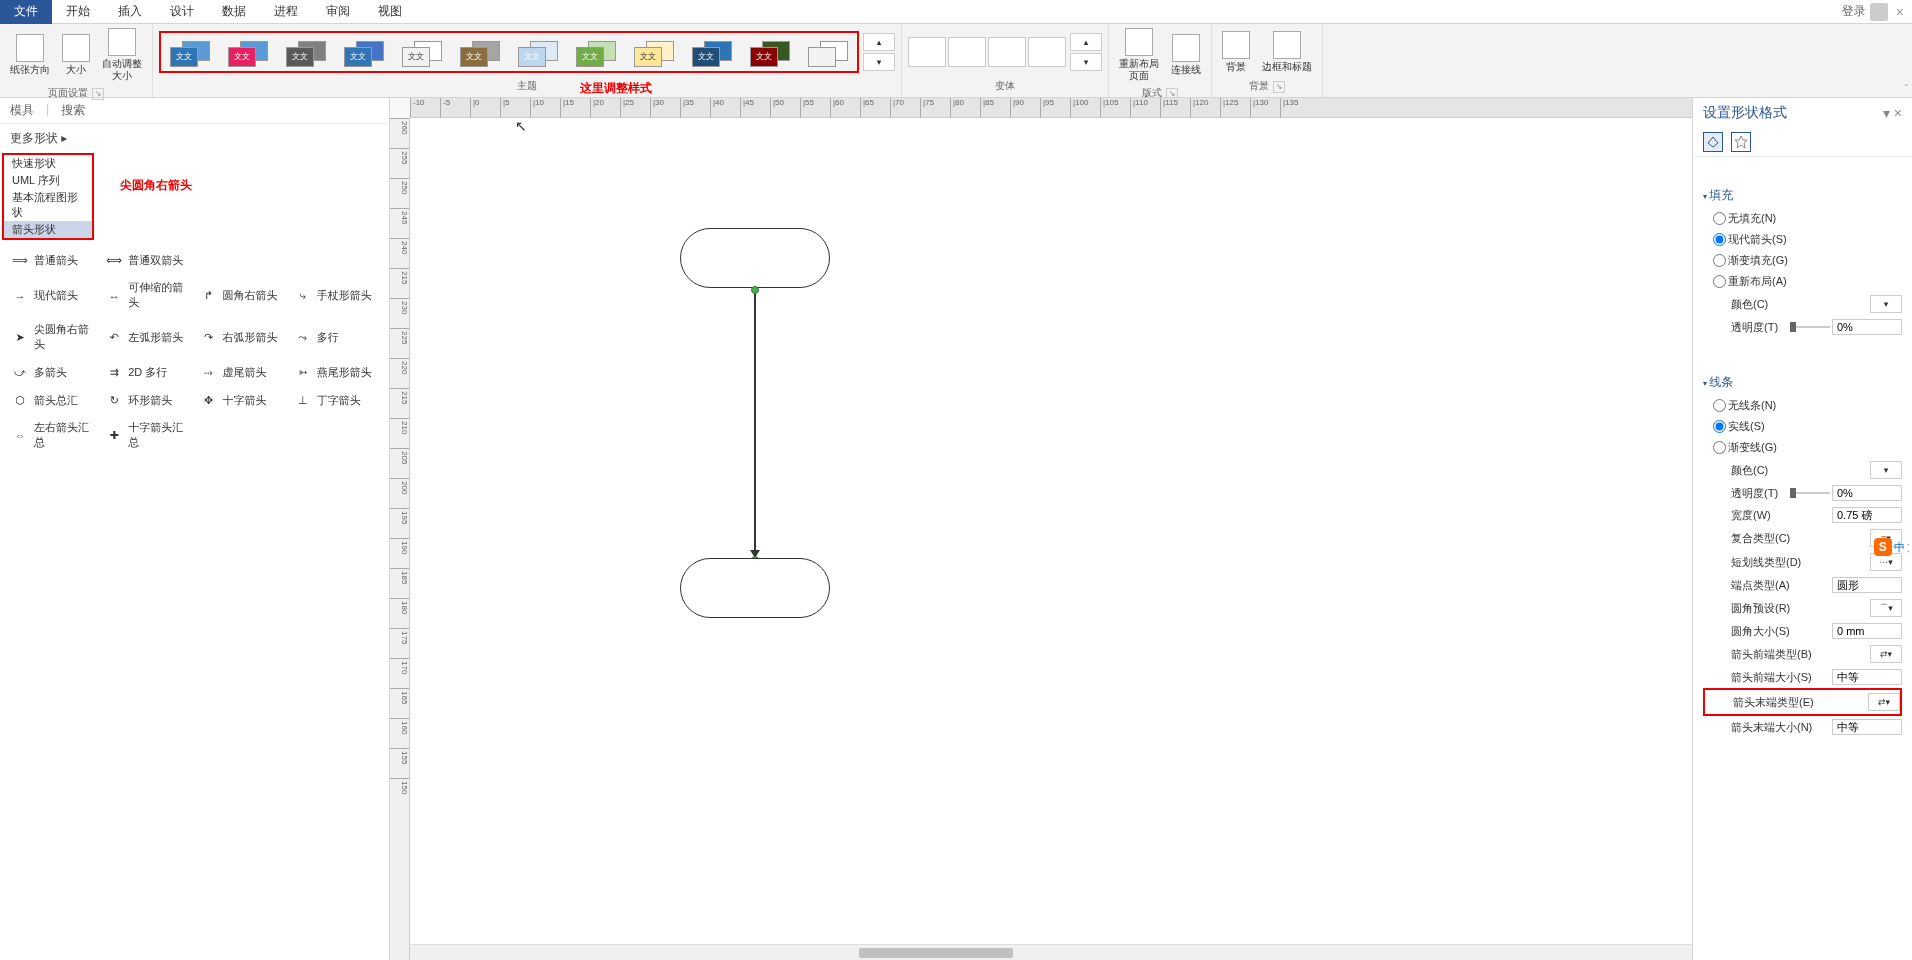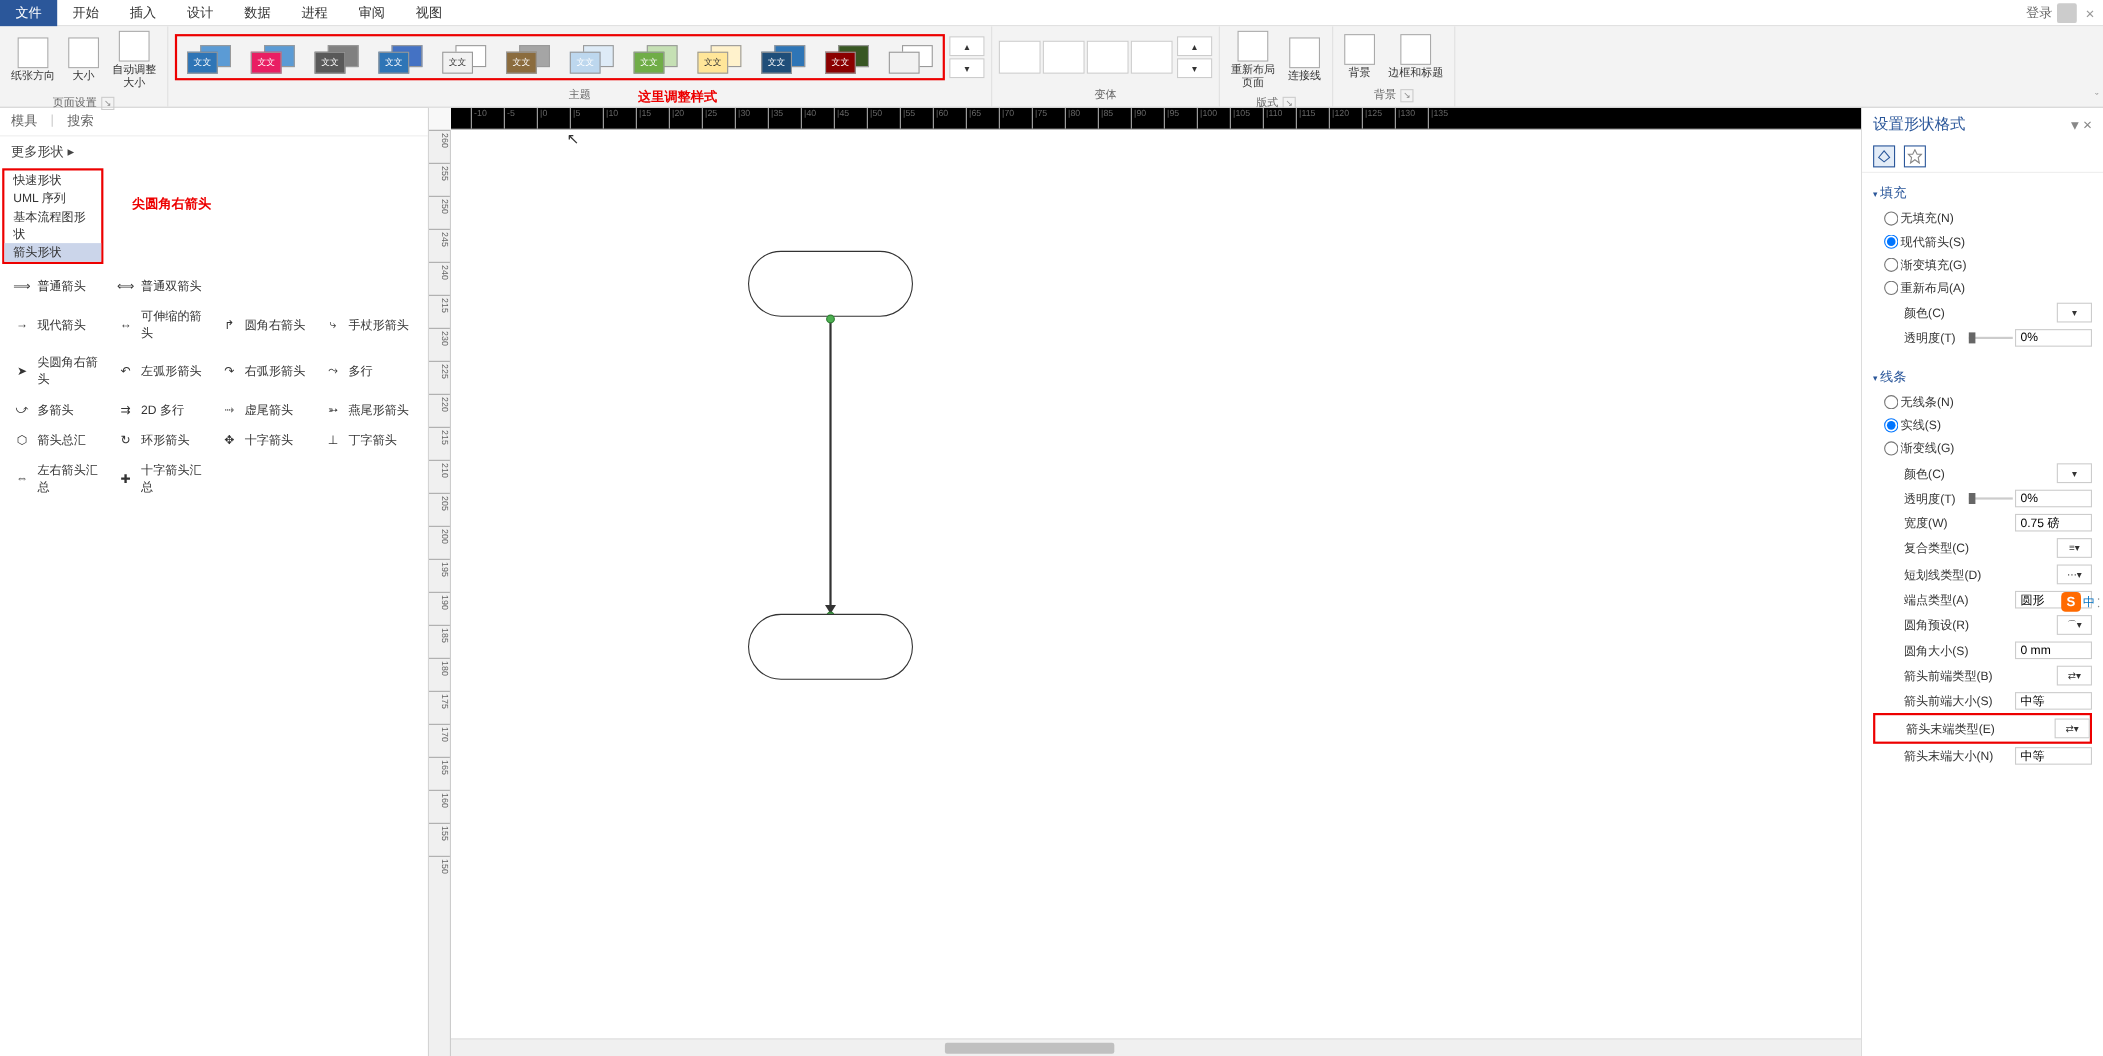--- a/index.html
+++ b/index.html
@@ -50,40 +50,40 @@
 .stencil-list { border: 2px solid #ed0000; margin: 0 2px; position: relative; }
 .stencil-item { padding: 1px 8px; font-size: 11px; cursor: pointer; color: #333; }
 .stencil-item.selected { background: #cbd5ea; }
 
 .shape-grid { display: grid; grid-template-columns: repeat(4, 1fr); gap: 4px; padding: 8px; overflow-y: auto; }
 .shape-cell { display: flex; align-items: center; gap: 4px; padding: 4px 2px; cursor: pointer; font-size: 11px; }
 .shape-glyph { width: 20px; height: 16px; flex-shrink: 0; display: flex; align-items: center; justify-content: center; }
 
 
 .canvas-wrapper { flex: 1; position: relative; background: #f8f8f8; overflow: hidden; }
-.ruler-h { position: absolute; top: 0; left: 20px; right: 0; height: 20px; background: #000000; border-bottom: 1px solid #ccc; display: flex; font-size: 8px; color: #666; padding-left: 18px; }
+.ruler-h { position: absolute; top: 0; left: 20px; right: 0; height: 20px; background: #e5e5e5; border-bottom: 1px solid #ccc; display: flex; font-size: 8px; color: #666; }
 .ruler-tick { width: 30px; border-left: 1px solid #aaa; padding-left: 2px; flex-shrink: 0; }
 .ruler-v { position: absolute; top: 20px; left: 0; bottom: 0; width: 20px; background: #f0f0f0; border-right: 1px solid #ccc; display: flex; flex-direction: column; font-size: 8px; color: #666; }
 .ruler-vtick { height: 30px; border-top: 1px solid #aaa; padding-top: 2px; writing-mode: vertical-rl; flex-shrink: 0; }
 .canvas { position: absolute; top: 20px; left: 20px; right: 0; bottom: 0; background: #fff; }
 .shape-node { position: absolute; border: 1px solid #333; border-radius: 30px; background: #fff; }
 .connector { position: absolute; background: #333; }
 .handle { position: absolute; width: 8px; height: 8px; border-radius: 50%; transform: translate(-50%, -50%); }
 .handle.green { background: #4caf50; border: 1px solid #2e7d32; }
 .arrow-head { position: absolute; width: 0; height: 0; border-left: 5px solid transparent; border-right: 5px solid transparent; border-top: 8px solid #333; transform: translateX(-50%); }
 .cursor-pointer { position: absolute; font-size: 14px; }
 
 
 .format-pane { width: 220px; border-left: 1px solid #d4d4d4; background: #fff; overflow-y: auto; font-size: 11px; position: relative; }
 .format-title { font-size: 14px; padding: 6px 10px; color: #2b579a; display: flex; justify-content: space-between; align-items: center; }
 .format-icons { display: flex; gap: 8px; padding: 4px 10px; border-bottom: 1px solid #eee; }
 .fmt-icon { width: 20px; height: 20px; border: 1px solid #2b579a; cursor: pointer; display: flex; align-items: center; justify-content: center; }
 .fmt-icon.active { background: #e3ecf7; }
 .section { padding: 6px 10px; }
-.section-header { color: #2b579a; font-size: 12px; cursor: pointer; padding: 4px 0; }
+.section-header { color: #2b579a; font-size: 12px; cursor: pointer; padding: 4px 0; margin-top: 20px; }
 .section-header::before { content: "▾ "; font-size: 8px; }
 .radio-row, .prop-row { display: flex; align-items: center; padding: 3px 0 3px 10px; gap: 2px; }
 .radio-row input { margin: 0; }
 .prop-row { justify-content: space-between; }
 .prop-label { flex: 1; margin-left: 18px; }
 .prop-input { width: 70px; border: 1px solid #ccc; padding: 1px 4px; font-size: 11px; }
 .prop-dropdown { width: 32px; height: 18px; border: 1px solid #ccc; cursor: pointer; display: flex; align-items: center; justify-content: center; font-size: 9px; background: #fff; }
 .red-box { border: 2px solid #ed0000; }
 .slider-track { width: 40px; height: 2px; background: #ccc; position: relative; display: inline-block; }
 .slider-thumb { width: 6px; height: 10px; background: #666; position: absolute; top: -4px; left: 0; }

